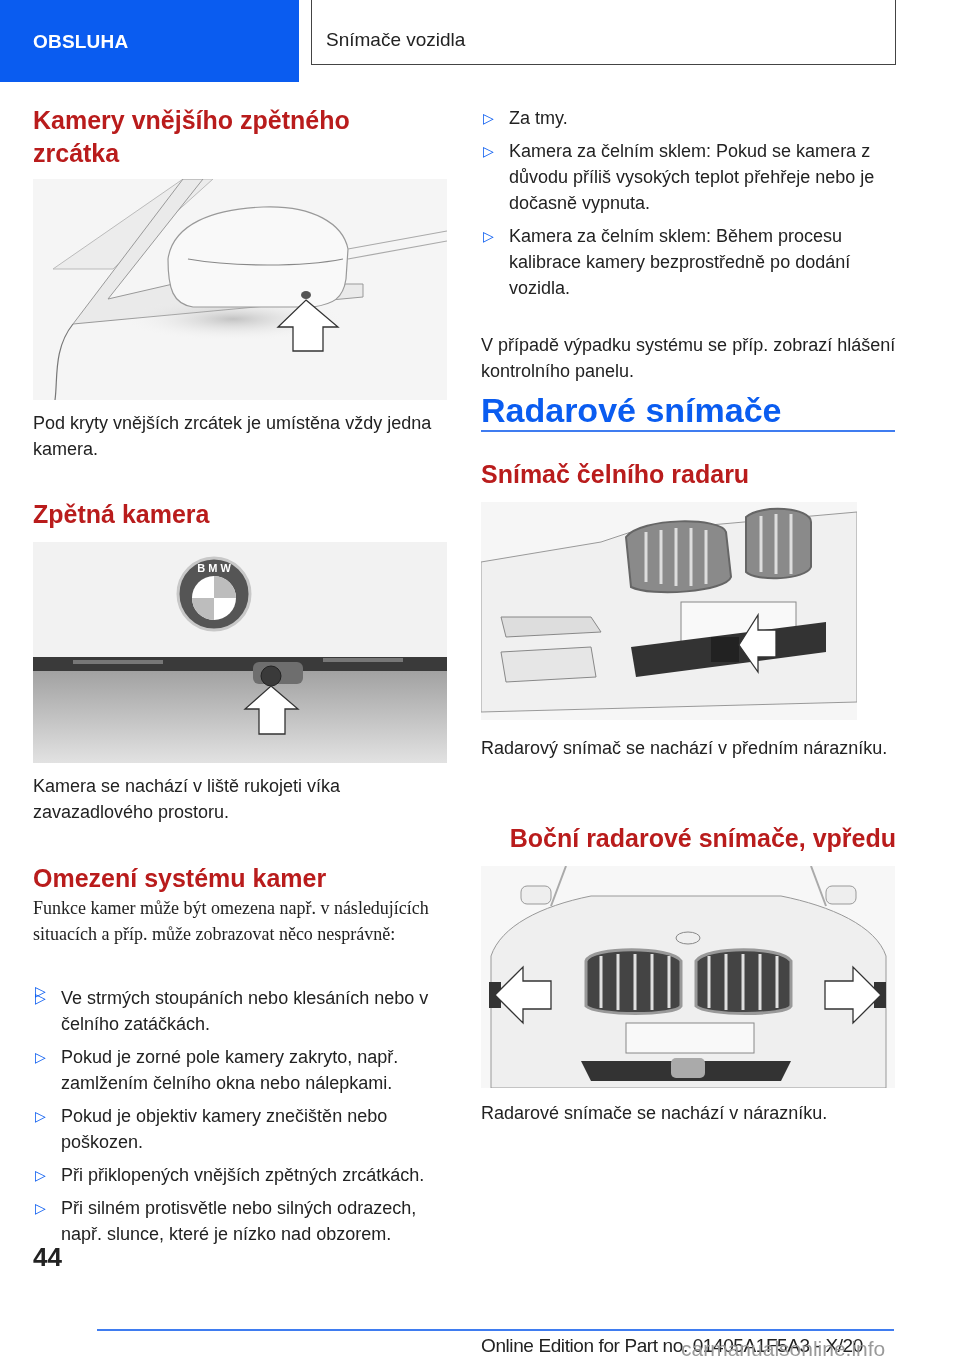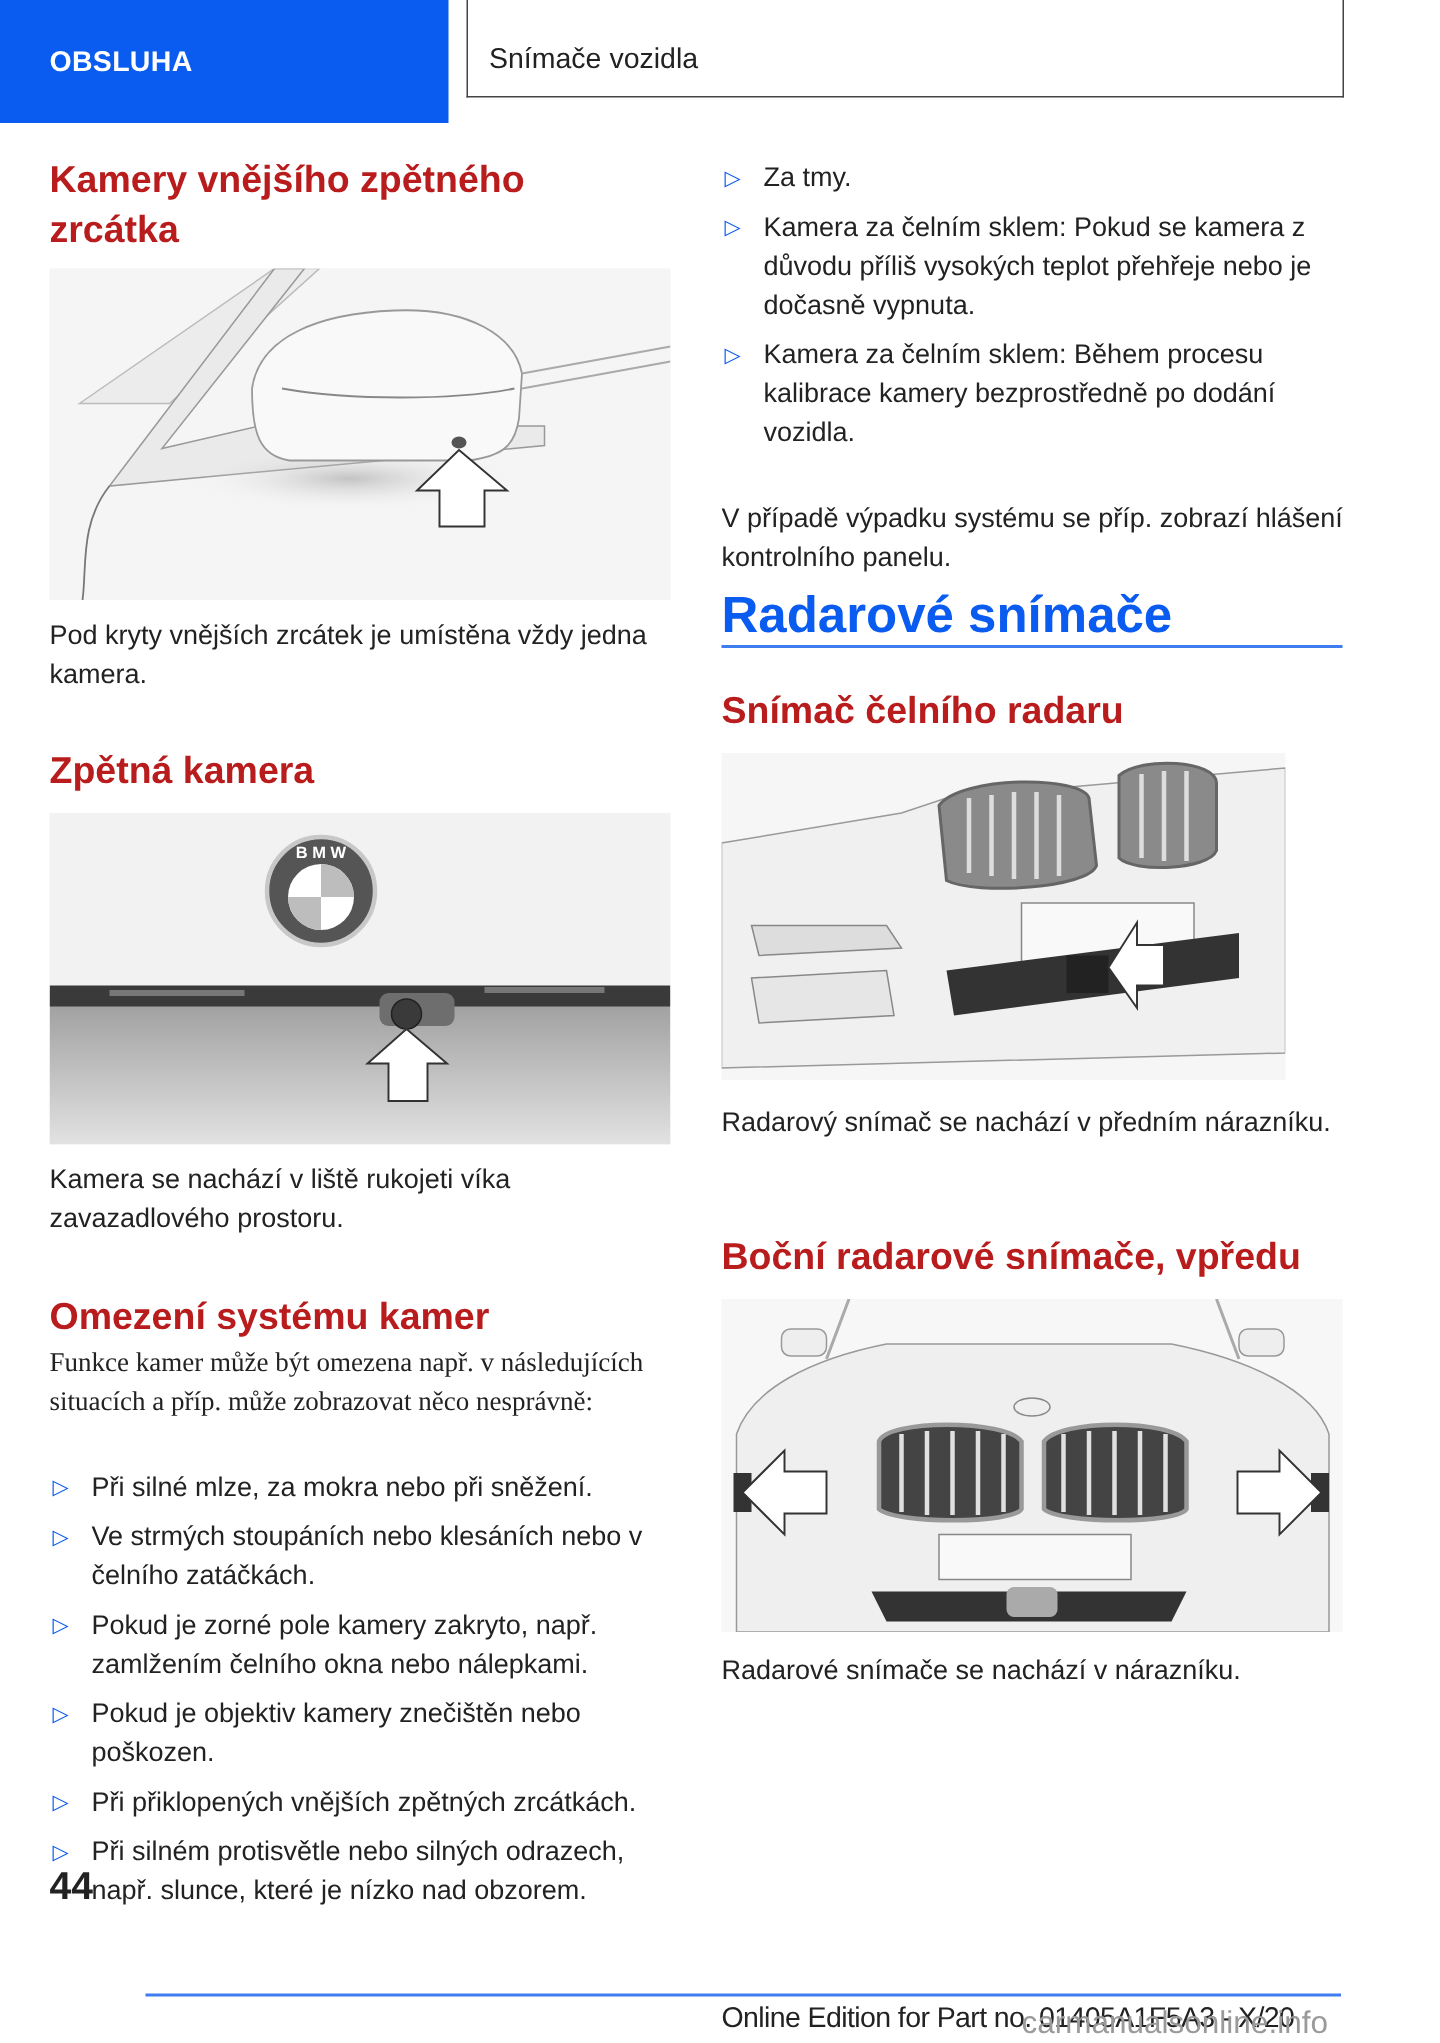--- a/index.html
+++ b/index.html
@@ -92,21 +92,21 @@
     <polygon points="238,144 265,167 252,167 252,192 226,192 226,167 212,167" fill="#ffffff" stroke="#333" stroke-width="1.3"></polygon>
   </svg>
 </div>
 
 <div class="col p" style="left:33px; top:773px; width:420px;">Kamera se nachází v liště rukojeti víka zavazadlového prostoru.</div>
 
 <div class="col h2" style="left:33px; top:862px; width:420px;">Omezení systému kamer</div>
 <div class="col p" style="left:33px; top:895px; width:420px;font-family:Liberation Serif, serif;">Funkce kamer může být omezena např. v následujících situacích a příp. může zobrazovat něco nesprávně:</div>
 
 <ul class="col bl" style="left:33px; top:978px; width:420px;">
-  <li><span class="tri">▷</span><span>Při silné mlze, za mokra nebo při sněžení.</span></li>
+  <li><span class="tri">▷</span></li>
   <li><span class="tri">▷</span><span>Ve strmých stoupáních nebo klesáních nebo v čelního zatáčkách.</span></li>
   <li><span class="tri">▷</span><span>Pokud je zorné pole kamery zakryto, např. zamlžením čelního okna nebo nálepkami.</span></li>
   <li><span class="tri">▷</span><span>Pokud je objektiv kamery znečištěn nebo poškozen.</span></li>
   <li><span class="tri">▷</span><span>Při přiklopených vnějších zpětných zrcátkách.</span></li>
   <li><span class="tri">▷</span><span>Při silném protisvětle nebo silných odrazech, např. slunce, které je nízko nad obzorem.</span></li>
 </ul>
 
 <ul class="col bl" style="left:481px; top:105px; width:415px;">
   <li><span class="tri">▷</span><span>Za tmy.</span></li>
   <li><span class="tri">▷</span><span>Kamera za čelním sklem: Pokud se kamera z důvodu příliš vysokých teplot přehřeje nebo je dočasně vypnuta.</span></li>
@@ -140,21 +140,21 @@
     <rect x="200" y="100" width="115" height="40" fill="#f9f9f9" stroke="#888" stroke-width="1"></rect>
     <path d="M150,145 L345,120 L345,150 L155,175 Z" fill="#333"></path>
     <rect x="230" y="135" width="28" height="25" fill="#222"></rect>
     <polygon points="258,143 277,113 277,128 295,128 295,155 277,155 277,170" fill="#ffffff" stroke="#333" stroke-width="1.3"></polygon>
     <path d="M20,150 L110,145 L115,175 L25,180 Z" fill="#e6e6e6" stroke="#888" stroke-width="1"></path>
   </svg>
 </div>
 
 <div class="col p" style="left:481px; top:735px; width:415px;">Radarový snímač se nachází v předním nárazníku.</div>
 
-<div class="col h2" style="left:481px; top:822px; width:415px;">Boční radarové snímače, vpředu</div>
+<div class="col h2" style="left:481px; top:822px; width:415px;text-align:right;">Boční radarové snímače, vpředu</div>
 
 <div class="fig" style="left:481px; top:866px; width:414px; height:222px; background:#f7f7f7;">
   <svg width="414" height="222" viewBox="0 0 414 222">
     <rect width="414" height="222" fill="#f7f7f7"></rect>
     <path d="M10,222 L10,90 C20,60 60,40 110,30 L300,30 C350,40 395,60 405,90 L405,222 Z" fill="#efefef" stroke="#999" stroke-width="1"></path>
     <path d="M85,0 L70,40 M330,0 L345,40" stroke="#aaa" stroke-width="2"></path>
     <rect x="40" y="20" width="30" height="18" rx="6" fill="#eee" stroke="#999"></rect>
     <rect x="345" y="20" width="30" height="18" rx="6" fill="#eee" stroke="#999"></rect>
     <ellipse cx="207" cy="72" rx="12" ry="6" fill="none" stroke="#888"></ellipse>
     <path d="M105,95 C110,80 190,80 200,95 L200,140 C195,150 115,150 105,140 Z" fill="#444" stroke="#999" stroke-width="3"></path>

